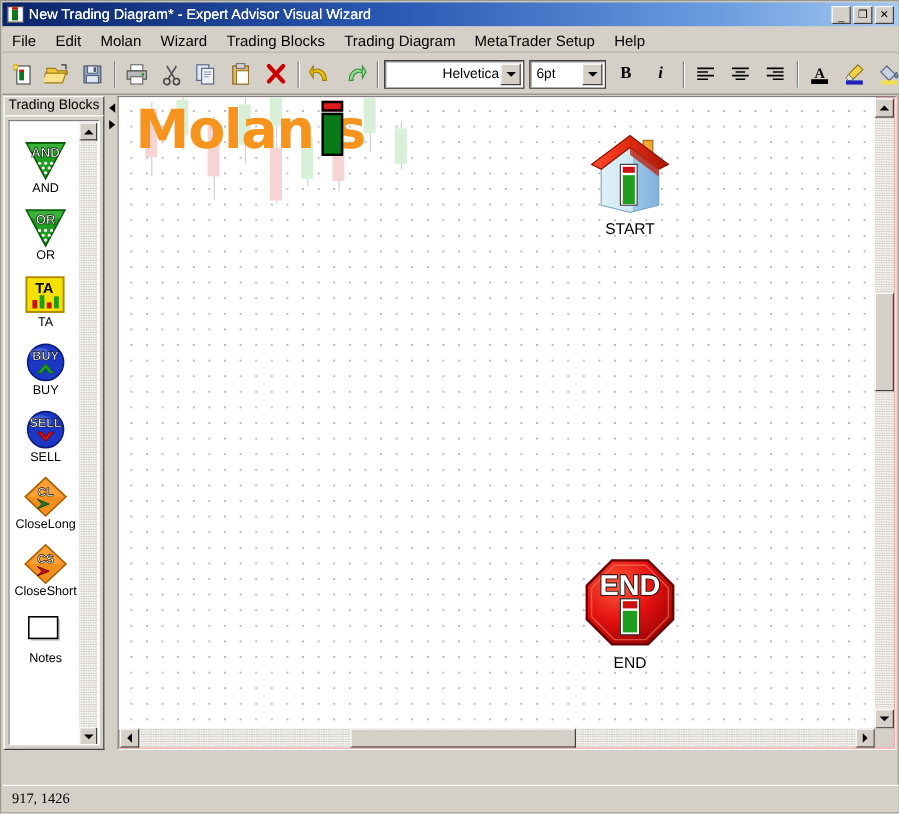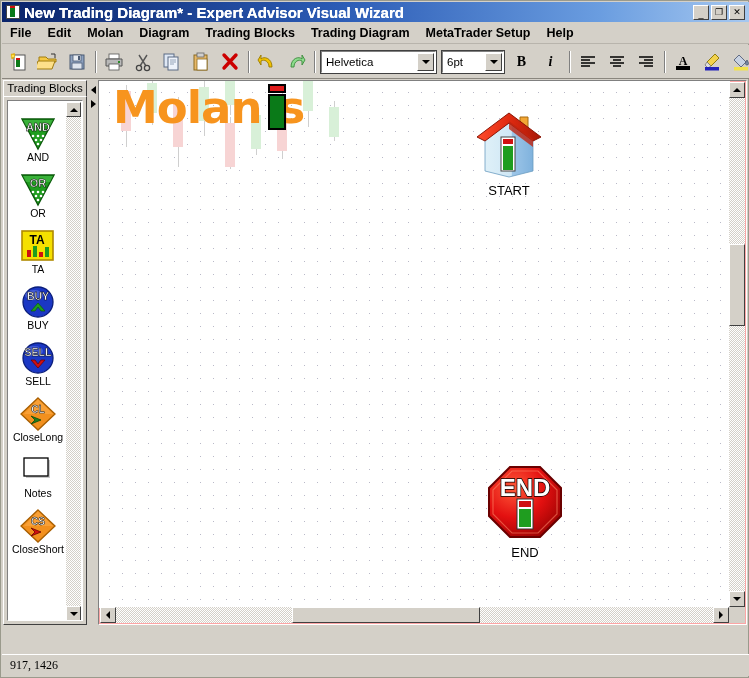--- a/index.html
+++ b/index.html
@@ -16,35 +16,35 @@
   
   .titlebar{
     position:absolute;left:1px;top:1px;width:747px;height:20px;
     background:linear-gradient(to right,#0a246a 0%,#2b5bb5 45%,#6a9de0 80%,#a6c8f0 100%);
     display:flex;align-items:center;box-sizing:border-box;padding:0 2px;
   }
   .title-icon{width:14px;height:14px;margin:0 4px 0 2px;position:relative;
      background:#fff;border:1px solid #444;box-sizing:border-box;flex:0 0 auto;}
   .title-icon i{position:absolute;left:3px;top:2px;width:5px;height:9px;background:#0a7a18;display:block;}
   .title-icon i:after{content:"";position:absolute;left:0;top:-2px;width:5px;height:2px;background:#d01010;}
-  .title-text{color:#fff;font-weight:bold;font-size:15px;letter-spacing:0px;
+  .title-text{color:#fff;font-weight:normal;font-size:12px;letter-spacing:0px;
      white-space:nowrap;overflow:hidden;text-shadow:0 0 0 #fff;}
   .title-btns{margin-left:auto;display:flex;gap:2px;padding-right:2px;}
   .tbtn{width:16px;height:15px;background:#d4d0c8;
      border-top:1px solid #fff;border-left:1px solid #fff;
      border-right:1px solid #404040;border-bottom:1px solid #404040;
      position:relative;box-sizing:border-box;}
   .tbtn span{position:absolute;color:#000;font-size:9px;line-height:13px;
      width:100%;text-align:center;left:0;top:0;font-family:"Liberation Sans",sans-serif;}
   .tbtn.min span{top:2px;}
 
   
   .menubar{position:absolute;left:1px;top:21px;width:747px;height:22px;
-     background:#d4d0c8;display:flex;align-items:center;
-     border-bottom:1px solid #b8b4ac;box-sizing:border-box;font-weight:bold;}
+     background:#d4d0c8;display:flex;align-items:flex-end;
+     border-bottom:1px solid #b8b4ac;box-sizing:border-box;}
   .menu-item{padding:2px 8px;font-size:12.5px;color:#000;cursor:default;white-space:nowrap;}
 
   
   .toolbar{position:absolute;left:1px;top:44px;width:747px;height:34px;
      background:#d4d0c8;display:flex;align-items:center;
      border-bottom:1px solid #8a867e;box-sizing:border-box;padding-left:3px;overflow:hidden;}
   .tb-btn{width:27px;height:26px;margin-right:2px;background:#d4d0c8;
      border:1px solid #d4d0c8;box-sizing:border-box;position:relative;flex:0 0 auto;
      display:flex;align-items:center;justify-content:center;}
   .tb-sep{width:1px;height:22px;margin:0 3px;background:#808080;
@@ -55,21 +55,21 @@
      border-right:1px solid #fff;border-bottom:1px solid #fff;
      outline:1px solid #404040;margin:0 4px 0 2px;display:flex;align-items:center;
      box-sizing:border-box;flex:0 0 auto;position:relative;}
   .combo .cval{padding-left:4px;font-size:11.5px;color:#000;flex:1;white-space:nowrap;overflow:hidden;}
   .combo .carrow{width:17px;height:18px;margin:1px;background:#d4d0c8;
      border-top:1px solid #fff;border-left:1px solid #fff;
      border-right:1px solid #404040;border-bottom:1px solid #404040;
      display:flex;align-items:center;justify-content:center;box-sizing:border-box;}
   .combo .carrow::after{content:"";border-left:4px solid transparent;border-right:4px solid transparent;
      border-top:4px solid #000;display:block;}
-  .combo.font{width:115px;}
+  .combo.font{width:115px;text-align:right;}
   .combo.size{width:62px;}
 
   
   .leftpanel{position:absolute;left:2px;top:79px;width:86px;height:545px;}
   .lp-tab{position:absolute;left:0;top:0;width:84px;height:17px;background:#d4d0c8;
      border-top:1px solid #fff;border-left:1px solid #fff;border-right:1px solid #404040;
      box-sizing:border-box;font-size:11.5px;text-align:center;line-height:15px;color:#000;}
   .lp-body{position:absolute;left:0;top:16px;width:84px;height:529px;background:#d4d0c8;
      border-top:1px solid #fff;border-left:1px solid #fff;
      border-right:1px solid #404040;border-bottom:1px solid #404040;box-sizing:border-box;}
@@ -155,21 +155,21 @@
       <div class="tbtn">
           <span>✕</span>
         </div>
     </div>
   </div>
 
   <div class="menubar">
     <div class="menu-item">File</div>
     <div class="menu-item">Edit</div>
     <div class="menu-item">Molan</div>
-    <div class="menu-item">Diagram</div>
+    <div class="menu-item">Wizard</div>
     <div class="menu-item">Trading Blocks</div>
     <div class="menu-item">Trading Diagram</div>
     <div class="menu-item">MetaTrader Setup</div>
     <div class="menu-item">Help</div>
   </div>
 
   <div class="toolbar">
 
     <div class="tb-btn">
       <svg width="20" height="20" viewBox="0 0 20 20">
@@ -401,38 +401,38 @@
                 <path d="M19 3 L34 18 L19 18 L5 18 Z" fill="#ffb04d" opacity="0.5"></path>
                 <text x="19" y="17" font-size="10" font-weight="bold" font-family="Liberation Sans,sans-serif" text-anchor="middle" fill="#fff" stroke="#000" stroke-width="0.5">CL</text>
                 <path d="M12 20 L22 24 L12 28 L16 24 Z" fill="#1f7d1f" stroke="#0b4a0b" stroke-width="0.8"></path>
               </svg>
             </div>
             <div class="blab">CloseLong</div>
           </div>
 
           <div class="block">
             <div class="bico">
-              <svg width="36" height="32" viewBox="0 0 36 32">
-                <rect x="6" y="6" width="24" height="18" fill="#888" opacity="0.45"></rect>
-                <rect x="4" y="4" width="24" height="18" fill="#fff" stroke="#000" stroke-width="1.3"></rect>
-              </svg>
-            </div>
-            <div class="blab">Notes</div>
-          </div>
-
-          <div class="block">
-            <div class="bico">
               <svg width="38" height="36" viewBox="0 0 38 36">
                 <path d="M19 2 L36 18 L19 34 L2 18 Z" fill="#f2901e" stroke="#a85e00" stroke-width="1.3"></path>
                 <path d="M19 3 L34 18 L19 18 L5 18 Z" fill="#ffb04d" opacity="0.5"></path>
                 <text x="19" y="17" font-size="10" font-weight="bold" font-family="Liberation Sans,sans-serif" text-anchor="middle" fill="#fff" stroke="#000" stroke-width="0.5">CS</text>
                 <path d="M12 20 L22 24 L12 28 L16 24 Z" fill="#d01010" stroke="#6a0000" stroke-width="0.8"></path>
               </svg>
             </div>
             <div class="blab">CloseShort</div>
+          </div>
+
+          <div class="block">
+            <div class="bico">
+              <svg width="36" height="32" viewBox="0 0 36 32">
+                <rect x="6" y="6" width="24" height="18" fill="#888" opacity="0.45"></rect>
+                <rect x="4" y="4" width="24" height="18" fill="#fff" stroke="#000" stroke-width="1.3"></rect>
+              </svg>
+            </div>
+            <div class="blab">Notes</div>
           </div>
 
         </div>
 
         <div class="lp-sb">
           <div class="sb-arrow ar-up" style="top:0;left:0;"></div>
           <div class="sb-arrow ar-down" style="bottom:0;left:0;"></div>
         </div>
       </div>
     </div>
@@ -467,21 +467,21 @@
           <div class="cdl" style="left: 204px; top: 0px; width: 10px; height: 30px; background: rgb(216, 240, 216);"></div>
           <div class="cdl" style="left: 234.5px; top: 20px; width: 1px; height: 40px; background: rgb(207, 207, 207);"></div>
           <div class="cdl" style="left: 230px; top: 26px; width: 10px; height: 30px; background: rgb(216, 240, 216);"></div>
         </div>
 
       <div class="logo"><span>Molan</span><span class="gap"></span><span>s</span></div>
       <div class="logo-candle">
           <div class="wick"></div>
         </div>
 
-      <div class="node" style="left:372px;top:26px;">
+      <div class="node" style="left:388px;top:26px;">
         <div>
           <svg width="76" height="72" viewBox="0 0 76 72">
             <defs>
               <linearGradient id="wallg" x1="0" y1="0" x2="1" y2="0">
                 <stop offset="0" stop-color="#dff0f8"></stop>
                   <stop offset="0.55" stop-color="#cfe7f5"></stop>
                 <stop offset="0.56" stop-color="#9ec6e8"></stop>
                   <stop offset="1" stop-color="#7fb2dd"></stop>
               </linearGradient>
               <linearGradient id="roofg" x1="0" y1="0" x2="1" y2="0">

